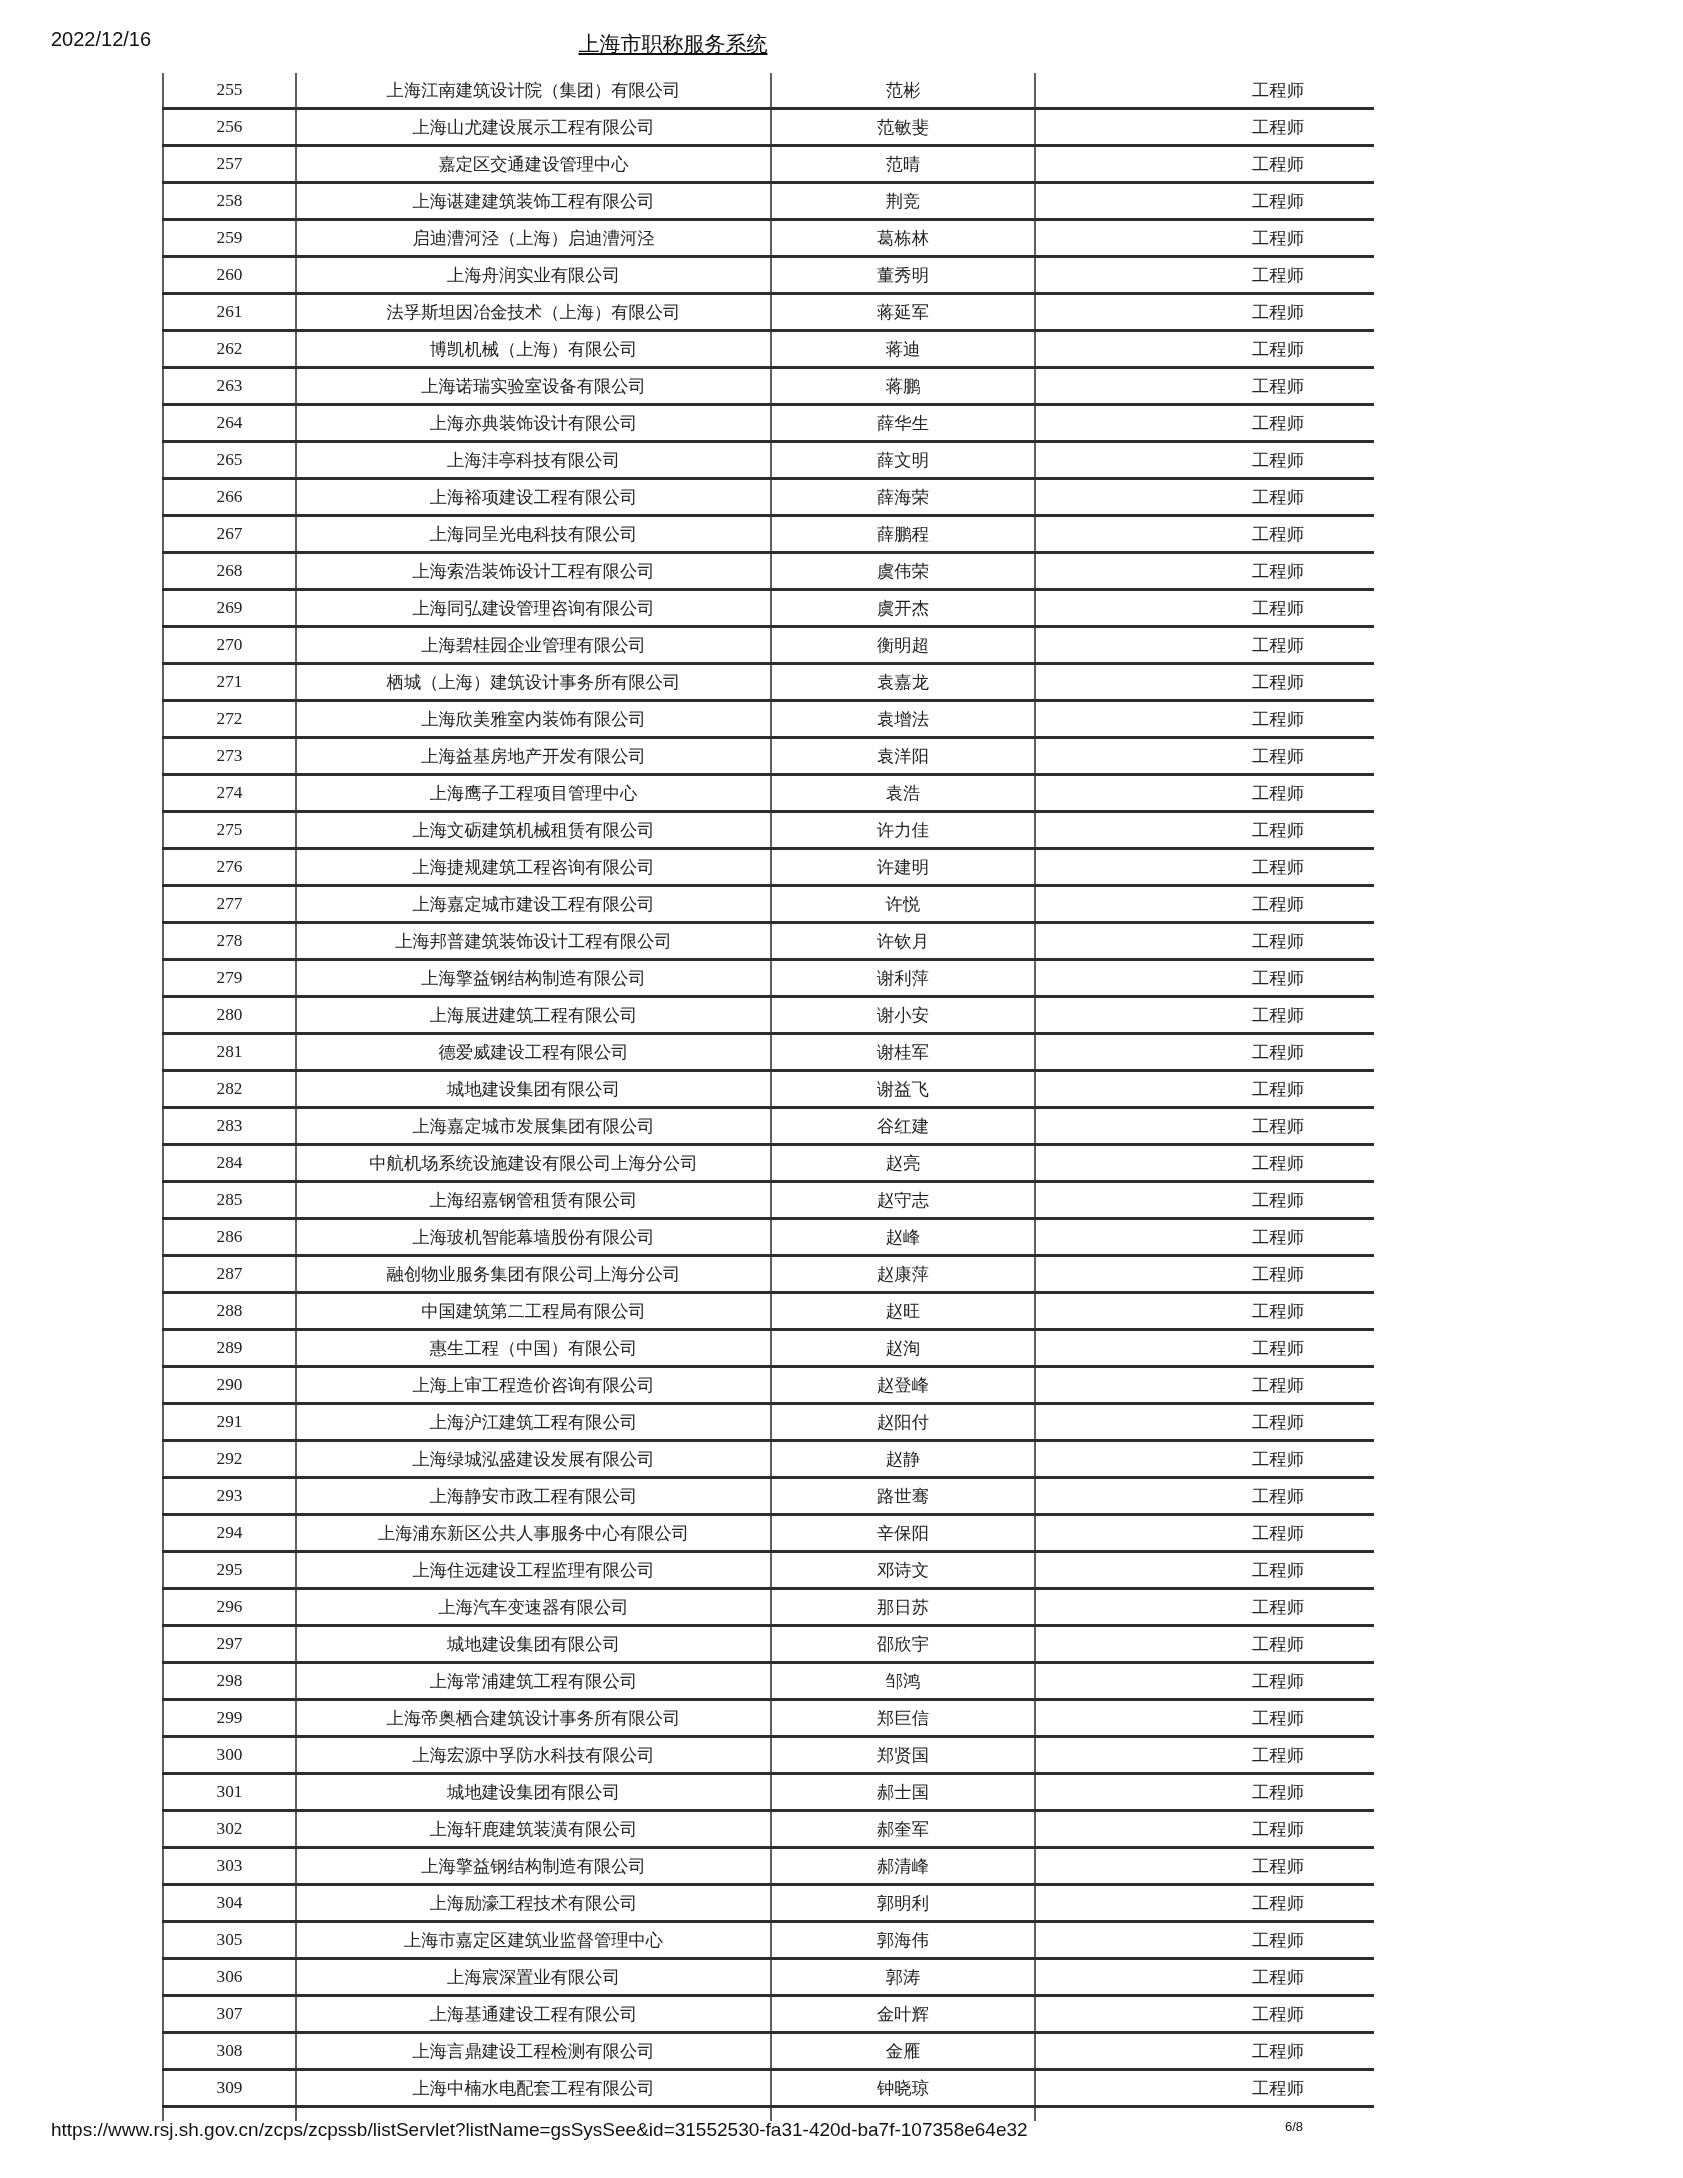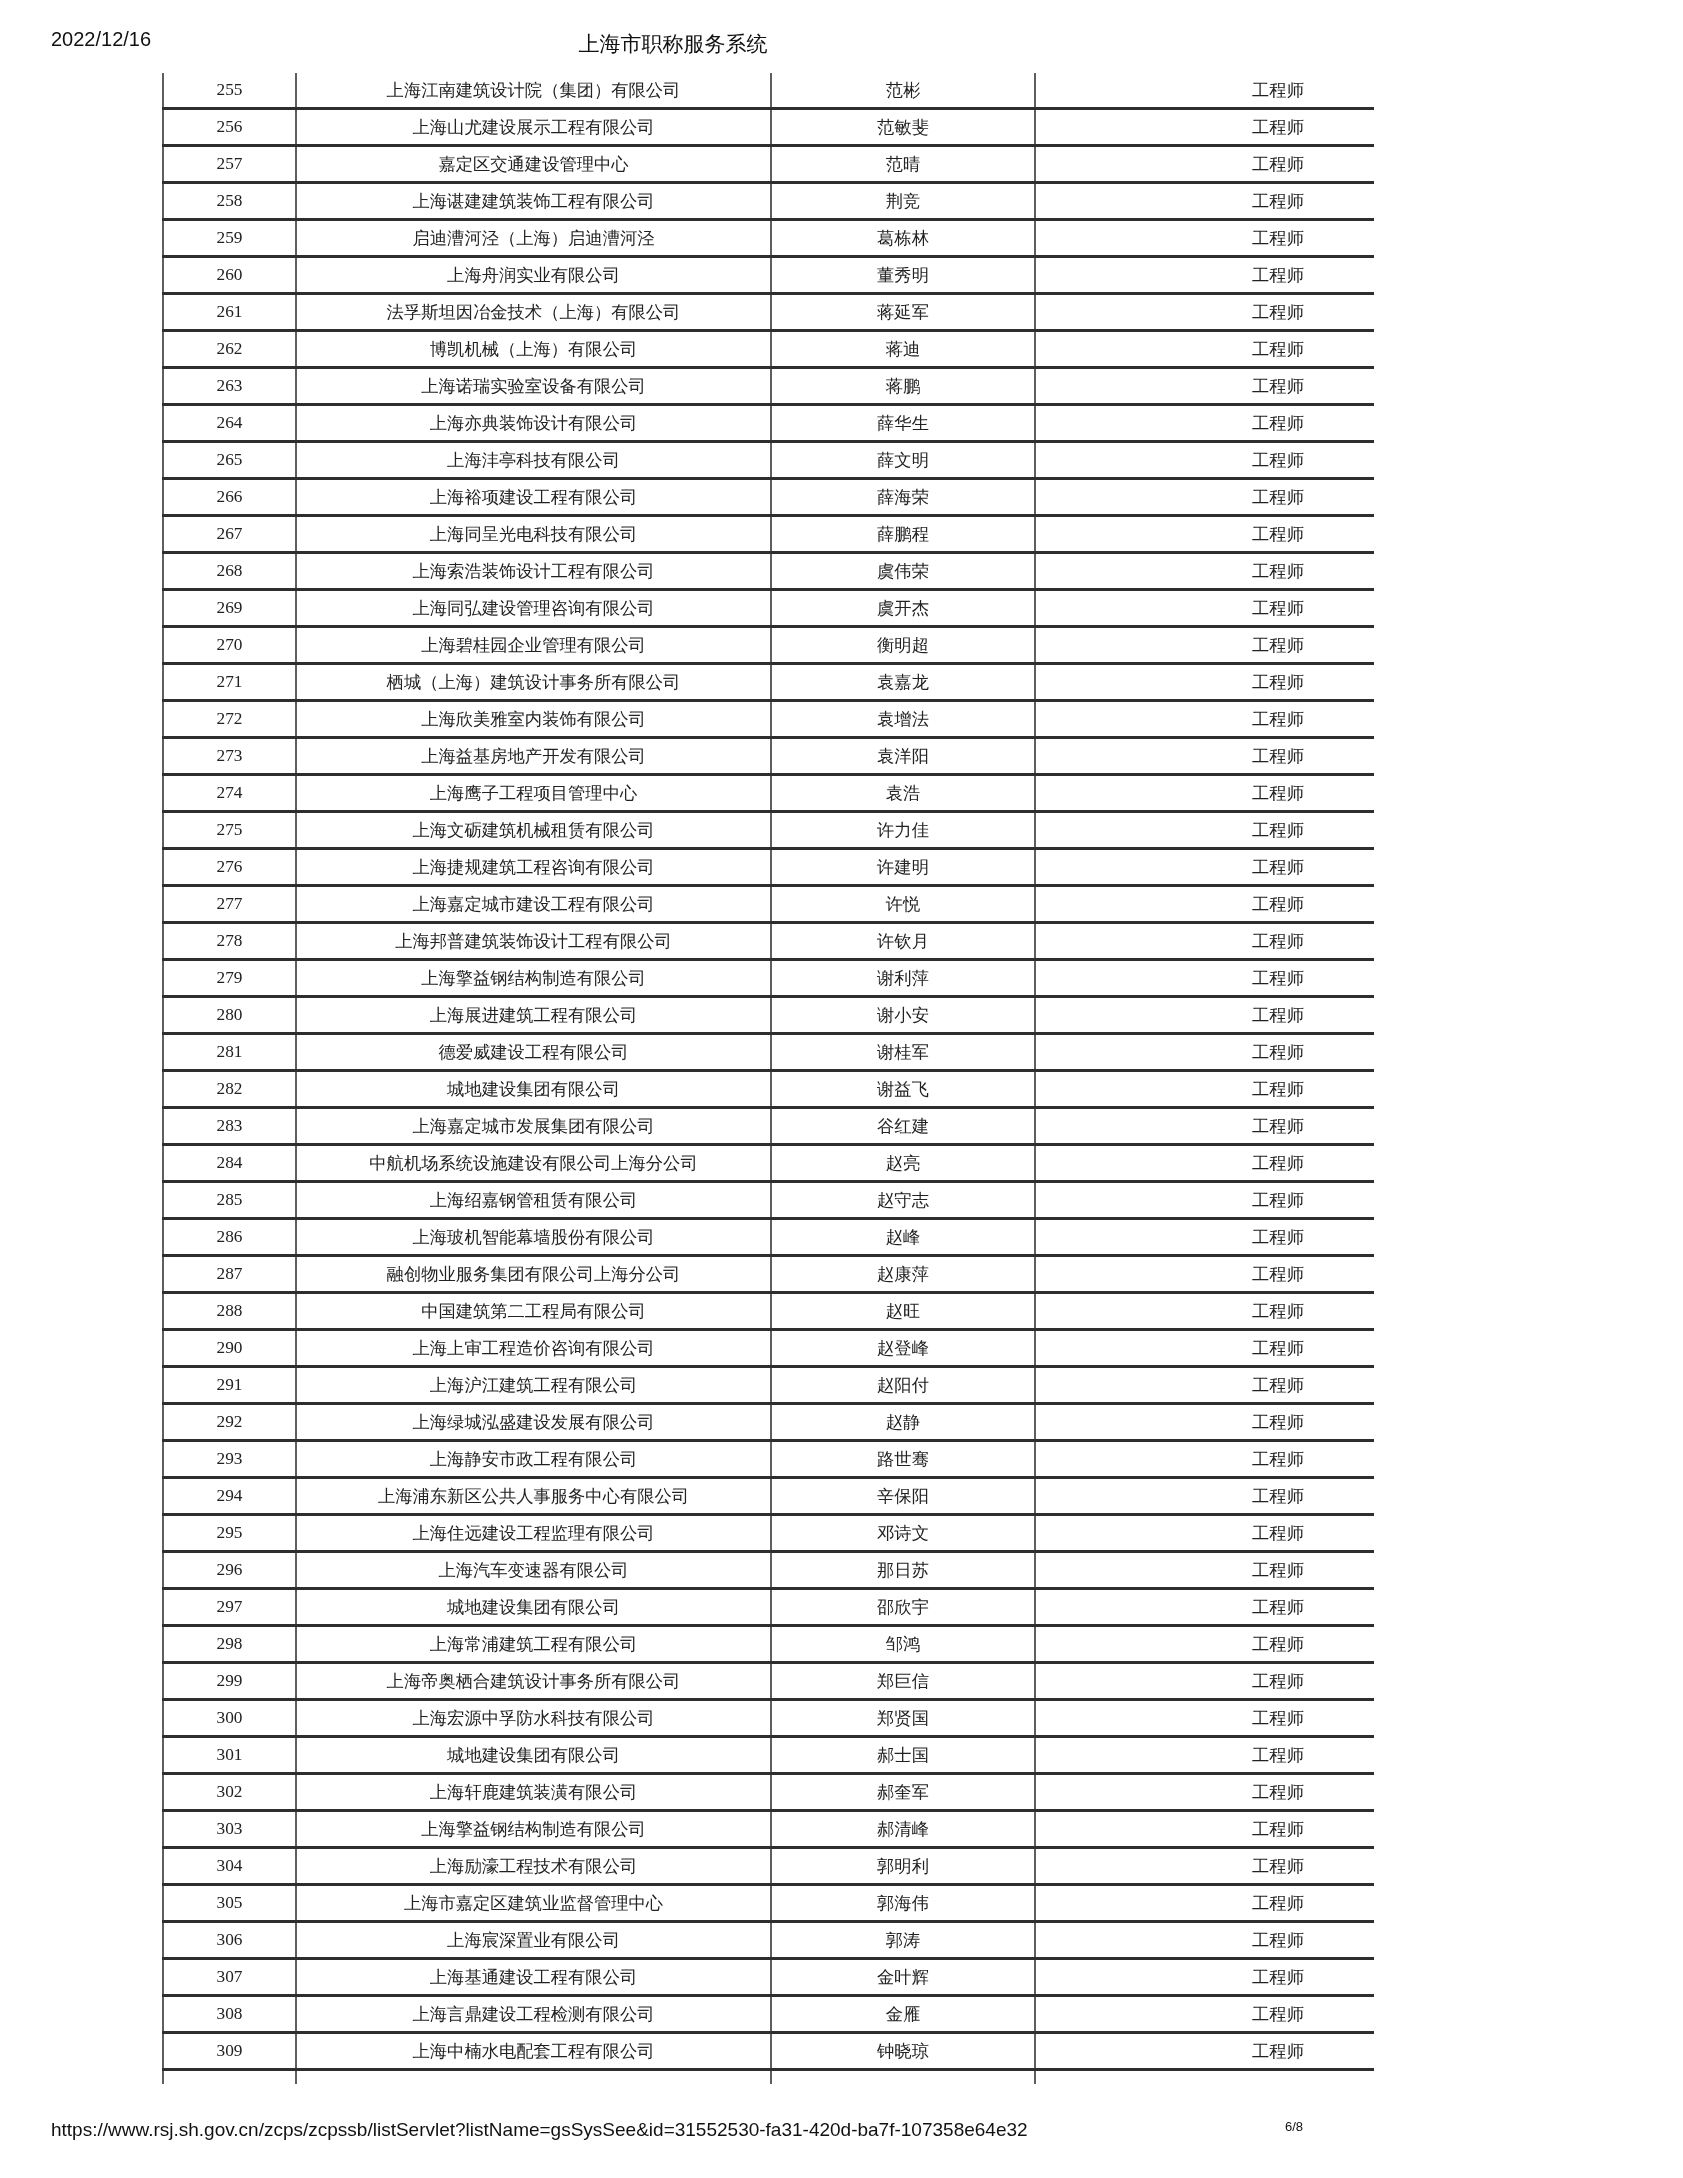--- a/index.html
+++ b/index.html
@@ -28,20 +28,21 @@
   }
   .doc-title {
     position: absolute;
     left: 673px;
     top: 30px;
     transform: translateX(-50%);
     font-family: "Liberation Sans", sans-serif;
     font-size: 21px;
     color: #111;
     white-space: nowrap;
+    text-decoration: underline;
   }
   
   .table-wrap {
     position: absolute;
     left: 162px;
     top: 73px;
     width: 1358px;
   }
   table.roster {
     border-collapse: collapse;
@@ -320,20 +321,26 @@
             <td>赵康萍</td>
             <td>工程师</td>
           </tr>
           <tr>
             <td>288</td>
             <td>中国建筑第二工程局有限公司</td>
             <td>赵旺</td>
             <td>工程师</td>
           </tr>
           <tr>
+            <td>289</td>
+            <td>惠生工程（中国）有限公司</td>
+            <td>赵洵</td>
+            <td>工程师</td>
+          </tr>
+          <tr>
             <td>290</td>
             <td>上海上审工程造价咨询有限公司</td>
             <td>赵登峰</td>
             <td>工程师</td>
           </tr>
           <tr>
             <td>291</td>
             <td>上海沪江建筑工程有限公司</td>
             <td>赵阳付</td>
             <td>工程师</td>

